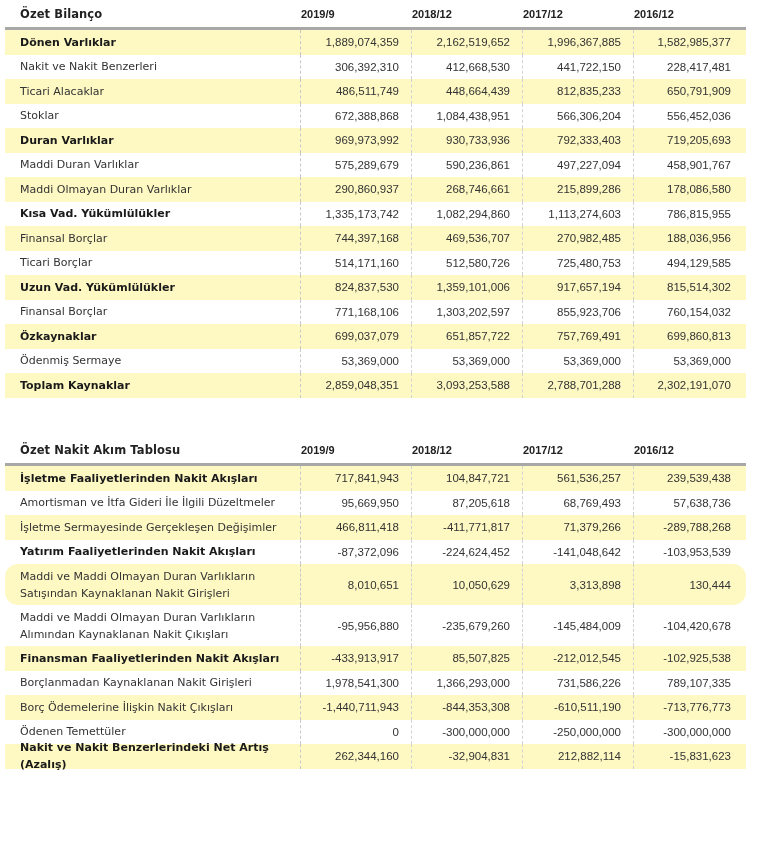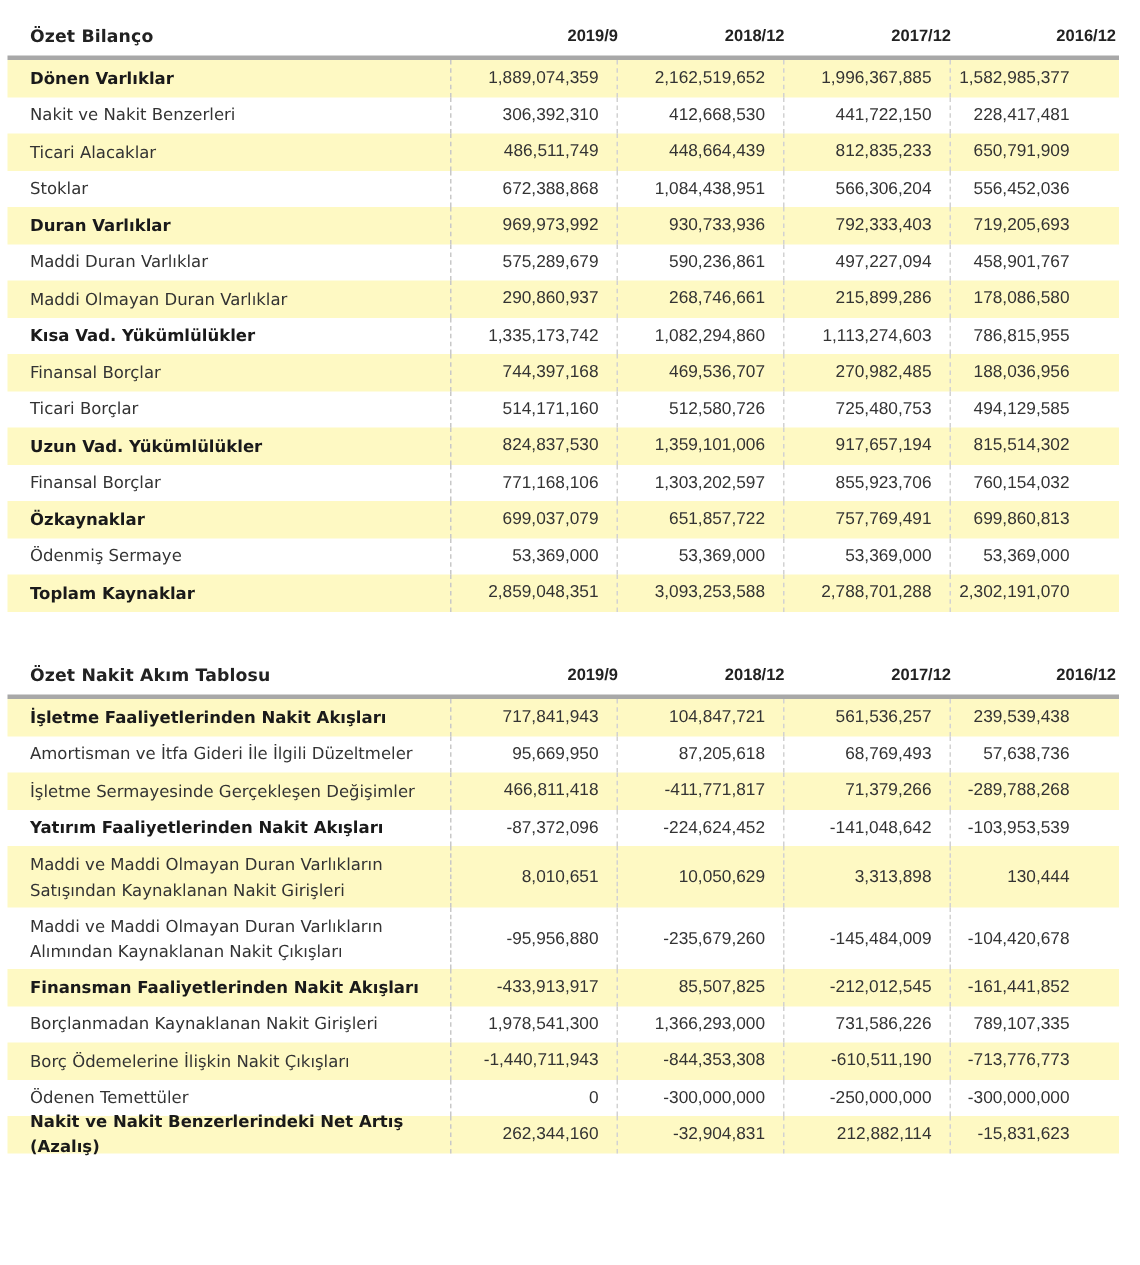--- a/index.html
+++ b/index.html
@@ -12,55 +12,54 @@
     body {
       position: relative;
       font-family: "DejaVu Sans", sans-serif;
       color: #222;
     }
     .fin-table {
       position: absolute;
       left: 5px;
       width: 741px;
     }
-    .fin-table.t1 { top: 10px; }
+    .fin-table.t1 { top: 0; }
     .fin-table.t2 { top: 436px; }
 
     .thead {
       display: flex;
       height: 30px;
       align-items: center;
       border-bottom: 3px solid #a8a8a8;
     }
     .thead .lbl {
       width: 296px;
       padding-left: 15px;
       font-size: 11.5px;
       font-weight: bold;
       color: #222;
       letter-spacing: 0.1px;
     }
     .thead .col {
       width: 111px;
-      text-align: right;
       padding-right: 0px;
       font-family: "Liberation Sans", sans-serif;
       font-size: 11px;
       font-weight: bold;
       color: #222;
     }
     .thead .col:last-child { width: 111px; padding-right: 1px; }
 
     .row {
       display: flex;
       height: 24.5px;
       align-items: center;
     }
     .row.alt { background: #fef9c3; }
-    .row.tall { height: 41px; }
+    .row.tall { height: 41px; border-radius: 13px; }
     .row .lbl {
       width: 296px;
       padding-left: 15px;
       font-size: 11px;
       color: #333;
       height: 100%;
       display: flex;
       align-items: center;
       line-height: 17px;
       border-right: 1px dashed #c8c8c8;
@@ -73,21 +72,21 @@
       align-items: center;
       justify-content: flex-end;
       padding-right: 12px;
       font-family: "Liberation Sans", sans-serif;
       font-size: 11.5px;
       color: #333;
       border-right: 1px dashed #d2d2d2;
     }
     .row .cell:last-child {
       border-right: none;
-      padding-right: 32px;
+      padding-right: 14px;
     }
   </style>
 </head>
 <body>
 
 <div class="fin-table t1">
   <div class="thead">
     <div class="lbl">Özet Bilanço</div>
     <div class="col">2019/9</div>
     <div class="col">2018/12</div>
@@ -252,21 +251,21 @@
         <div class="cell">-95,956,880</div>
         <div class="cell">-235,679,260</div>
         <div class="cell">-145,484,009</div>
         <div class="cell">-104,420,678</div>
       </div>
       <div class="row alt bold">
         <div class="lbl">Finansman Faaliyetlerinden Nakit Akışları</div>
         <div class="cell">-433,913,917</div>
         <div class="cell">85,507,825</div>
         <div class="cell">-212,012,545</div>
-        <div class="cell">-161,441,852</div>
+        <div class="cell">-102,925,538</div>
       </div>
       <div class="row">
         <div class="lbl">Borçlanmadan Kaynaklanan Nakit Girişleri</div>
         <div class="cell">1,978,541,300</div>
         <div class="cell">1,366,293,000</div>
         <div class="cell">731,586,226</div>
         <div class="cell">789,107,335</div>
       </div>
       <div class="row alt">
         <div class="lbl">Borç Ödemelerine İlişkin Nakit Çıkışları</div>

